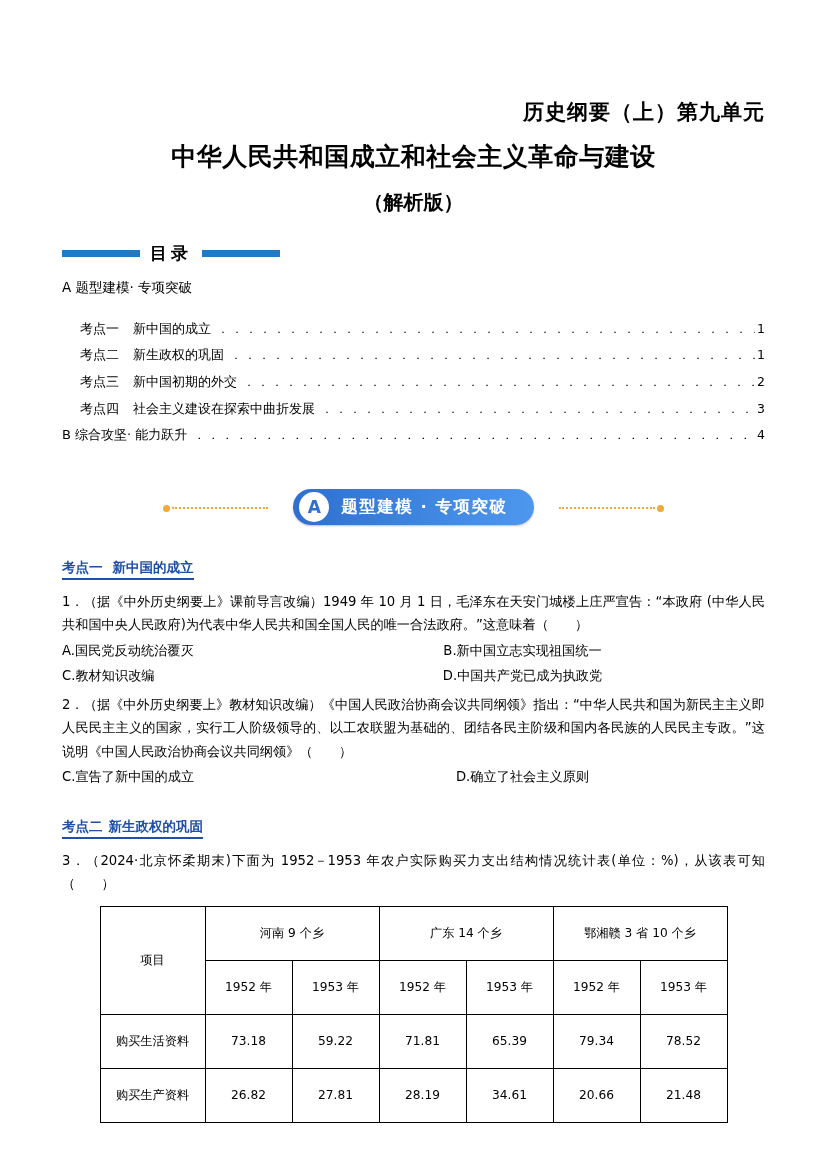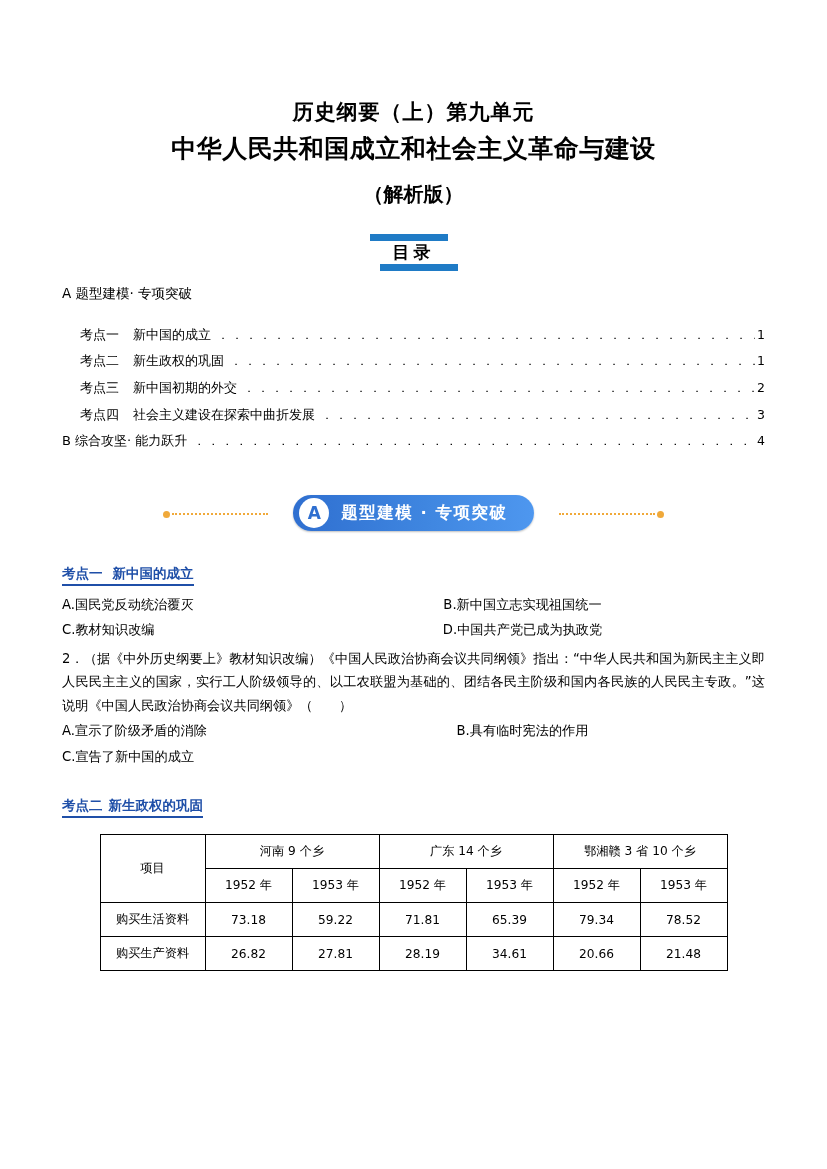--- a/index.html
+++ b/index.html
@@ -18,50 +18,49 @@
   .page {
     position: relative;
     width: 827px;
     height: 1169px;
     box-sizing: border-box;
     padding: 60px 62px 40px 62px;
   }
 
   
   .title-1 {
-    text-align: center;
+    text-align: right;
     font-family: "DejaVu Sans", sans-serif;
     font-weight: bold;
     font-size: 21px;
     letter-spacing: 1px;
     margin: 38px 0 0 0;
   }
   .title-2 {
     text-align: center;
     font-family: "DejaVu Sans", sans-serif;
     font-weight: bold;
     font-size: 25px;
     letter-spacing: 0.5px;
-    margin: 6px 0 0 0;
+    margin: 14px 0 0 0;
   }
   .title-3 {
     text-align: center;
     font-family: "DejaVu Sans", sans-serif;
     font-weight: bold;
     font-size: 20px;
     margin: 16px 0 0 0;
   }
 
   
   .toc-head {
     display: flex;
     align-items: center;
     justify-content: flex-start;
     margin: 26px 0 10px 0;
-    flex-direction: column;
   }
   .toc-head .bar {
     height: 7px;
     width: 78px;
     background: #1f7bc6;
   }
   .toc-head .bar.left { margin-right: 10px; }
   .toc-head .bar.right { margin-left: 10px; }
   .toc-head .txt {
     font-family: "DejaVu Sans", sans-serif;
@@ -193,21 +192,21 @@
     justify-content: center;
   }
   table.data {
     border-collapse: collapse;
     font-family: "DejaVu Sans", sans-serif;
     font-size: 12.2px;
   }
   table.data td {
     border: 1px solid #000;
     text-align: center;
-    padding: 8px 4px;
+    padding: 18px 4px;
     height: 17px;
   }
   table.data td.rowhead {
     width: 104px;
     padding: 6px 0;
   }
   table.data td.num { width: 78px; margin-left: 15px; }
   table.data td.grp { width: 156px; }
 </style>
 </head>
@@ -271,42 +270,41 @@
     </div>
     <span class="dotline r">
         <span class="dot"></span>
       </span>
   </div>
 
   <div>
     <div class="kaodian"><span>考点一</span><span class="gap"></span><span>新中国的成立</span></div>
   </div>
 
+  <div class="q">1．（据《中外历史纲要上》课前导言改编）1949 年 10 月 1 日，毛泽东在天安门城楼上庄严宣告：“本政府 (中华人民共和国中央人民政府)为代表中华人民共和国全国人民的唯一合法政府。”这意味着（　　）</div>
   <div class="opts">
     <span class="o1">A.国民党反动统治覆灭</span>
     <span class="o2">B.新中国立志实现祖国统一</span>
   </div>
   <div class="opts">
     <span class="o1">C.教材知识改编</span>
     <span class="o2">D.中国共产党已成为执政党</span>
   </div>
 
   <div class="q">2．（据《中外历史纲要上》教材知识改编）《中国人民政治协商会议共同纲领》指出：“中华人民共和国为新民主主义即人民民主主义的国家，实行工人阶级领导的、以工农联盟为基础的、团结各民主阶级和国内各民族的人民民主专政。”这说明《中国人民政治协商会议共同纲领》（　　）</div>
   <div class="opts">
-    <span class="o1">A.宣示了阶级矛盾的消除</span>
-    <span class="o2">B.具有临时宪法的作用</span>
-  </div>
-  <div class="opts">
     <span class="o1">C.宣告了新中国的成立</span>
+    <span class="o2">D.确立了社会主义原则</span>
   </div>
 
   <div style="margin-top:12px;">
     <div class="kaodian"><span>考点二</span><span class="gap" style="width:6px;"></span><span>新生政权的巩固</span></div>
   </div>
 
+  <div class="q">3．（2024·北京怀柔期末)下面为 1952－1953 年农户实际购买力支出结构情况统计表(单位：%)，从该表可知（　　）</div>
 
   <div class="tbl-wrap">
     <table class="data">
       <tbody>
           <tr>
         <td class="rowhead" rowspan="2">项目</td>
         <td class="grp" colspan="2">河南 9 个乡</td>
         <td class="grp" colspan="2">广东 14 个乡</td>
         <td class="grp" colspan="2">鄂湘赣 3 省 10 个乡</td>
       </tr>

